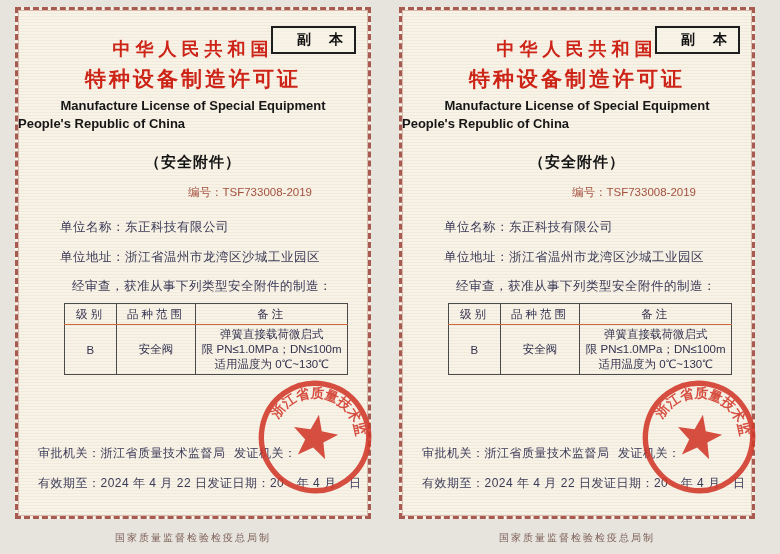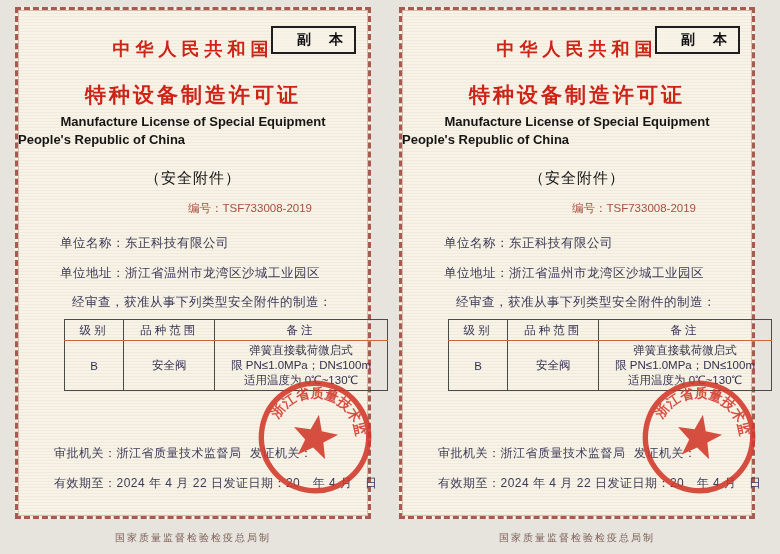--- a/index.html
+++ b/index.html
@@ -38,21 +38,21 @@
   }
 
   .title-cn1 {
     margin-top:27px;
     text-align:center;
     color:#cd2418;
     font-size:18px; font-weight:bold;
     letter-spacing:5px;
   }
   .title-cn2 {
-    margin-top:20px;
+    margin-top:4px;
     text-align:center;
     color:#cd2418;
     font-size:21px; font-weight:bold;
     letter-spacing:3px;
   }
   .title-en1 {
     margin-top:5px;
     text-align:center;
     color:#161616;
     font-size:13px; font-weight:bold;
@@ -60,21 +60,21 @@
   .title-en2 {
     margin-top:3px;
     text-align:left;
     color:#161616;
     font-size:13px; font-weight:bold;
   }
   .subtitle {
     margin-top:22px;
     text-align:center;
     color:#141414;
-    font-size:15px; font-weight:normal;
+    font-size:15px; font-weight:bold;
     letter-spacing:1px;
   }
   .license-row {
     margin-top:13px;
     text-align:right;
     padding-right:56px;
     color:#a4503e;
     font-size:11.5px;
   }
   .field-row {
@@ -90,21 +90,21 @@
     margin-left:54px;
     color:#3a3a56;
     font-size:12.5px;
     letter-spacing:0.5px;
   }
 
   
   table.lic {
     margin:8px 0 0 46px;
     border-collapse:collapse;
-    width:324px;
+    width:284px;
     color:#32324e;
     font-size:11.5px;
   }
   table.lic th, table.lic td {
     border:1px solid #4a4a4a;
   }
   table.lic th {
     height:21px;
     font-weight:normal;
     letter-spacing:3px;
@@ -112,21 +112,21 @@
   }
   table.lic td { height:50px; text-align:center; vertical-align:middle; }
   .col-level    { width:52px; }
   .col-category { width:80px; }
   .col-remark   { width:152px; }
   td.remark { text-align:left; padding:2px 4px; line-height:15px; }
   td.remark .rl3 { text-align:center; }
 
   
   .bottom {
-    position:absolute; left:36px; top:435px; width:310px;
+    position:absolute; left:20px; top:435px; width:310px;
     color:#3a3a56; font-size:12px; letter-spacing:0.5px;
   }
   .brow { display:flex; margin-bottom:13px; white-space:nowrap; }
   .bcell-l { width:196px; }
   .bcell-r { flex:1; }
 
   
   .seal {
     position:absolute;
     top:368px; right:-6px;

